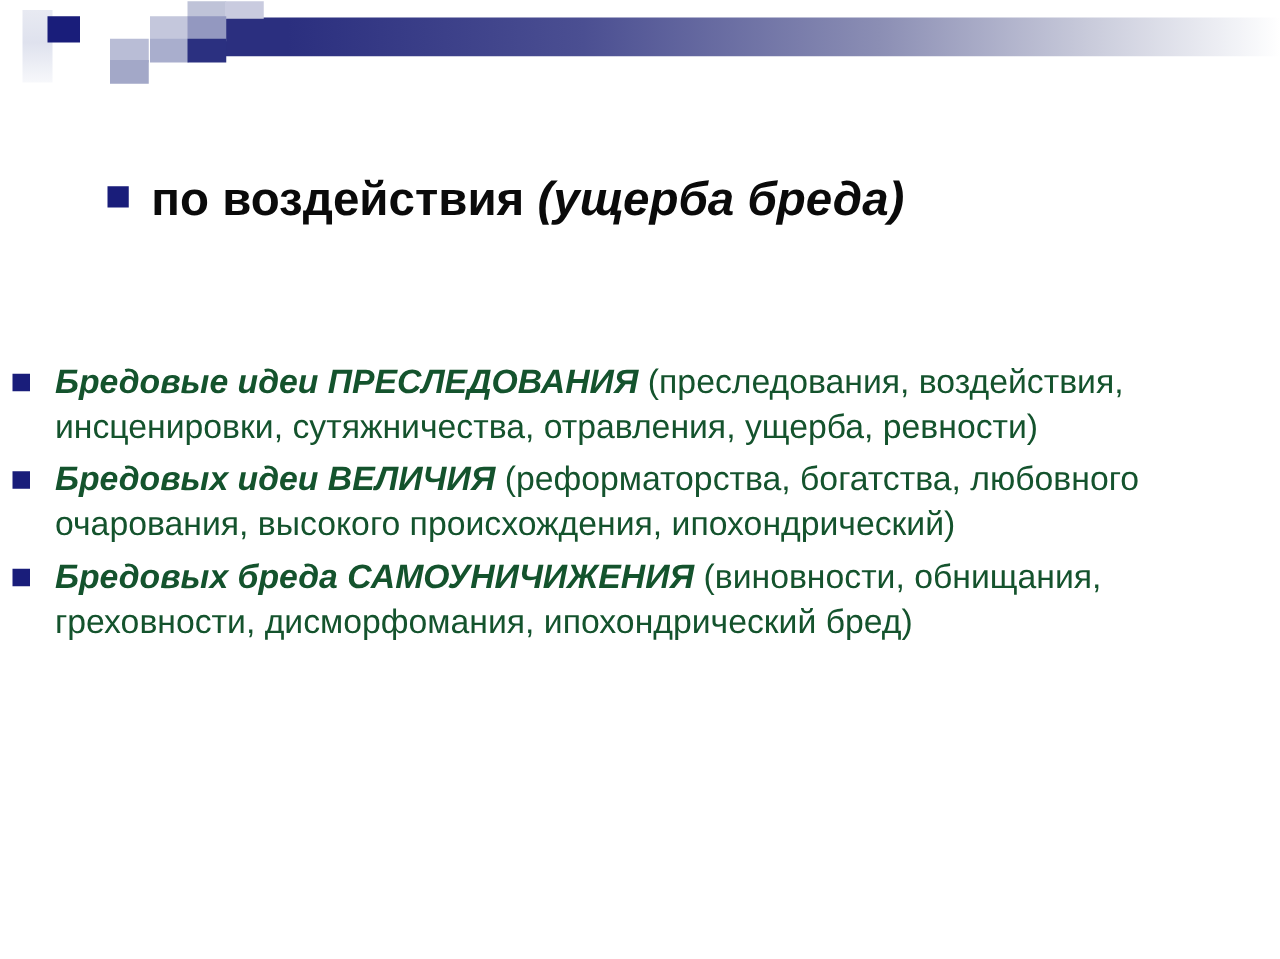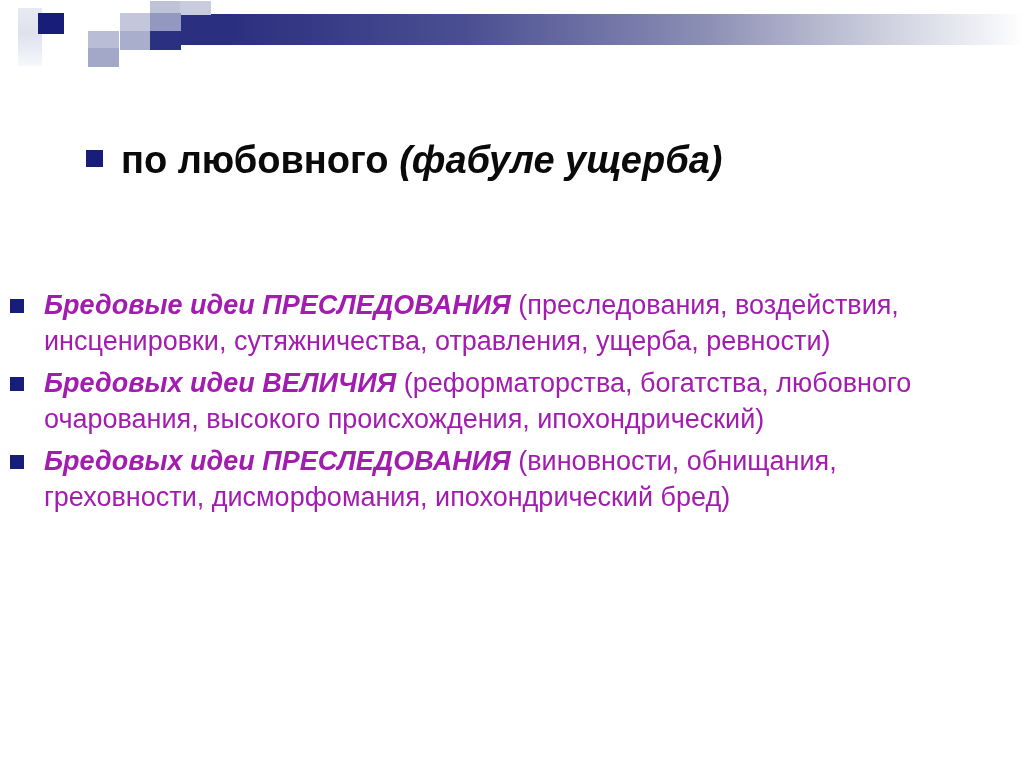--- a/index.html
+++ b/index.html
@@ -152,21 +152,21 @@
     width: 14px;
     height: 14px;
     background: #191d7a;
     flex: 0 0 auto;
     margin-top: 11px;
     margin-right: 20px;
   }
   .bullet-body {
     font-size: 27px;
     line-height: 1.33;
-    color: #a21caf;
+    color: #14532d;
     flex: 1 1 auto;
   }
   .lead {
     font-weight: bold;
     font-style: italic;
   }
   .tail {
     font-weight: normal;
     font-style: normal;
   }
@@ -185,34 +185,34 @@
     <div class="sq sq-f"></div>
     <div class="sq sq-a"></div>
     <div class="sq sq-d"></div>
     <div class="sq sq-g"></div>
     <div class="sq sq-b"></div>
     <div class="sq sq-dark"></div>
   </div>
 
   <div class="title-row">
     <div class="title-bullet"></div>
-    <div class="title-text"><span>по любовного </span><span class="ital">(фабуле ущерба)</span></div>
+    <div class="title-text"><span>по воздействия </span><span class="ital">(ущерба бреда)</span></div>
   </div>
 
   <div class="body">
 
     <div class="bullet-item">
       <div class="bullet-marker"></div>
       <div class="bullet-body"><span class="lead">Бредовые идеи ПРЕСЛЕДОВАНИЯ</span><span class="tail"> (преследования, воздействия, инсценировки, сутяжничества, отравления, ущерба, ревности)</span></div>
     </div>
 
     <div class="bullet-item">
       <div class="bullet-marker"></div>
       <div class="bullet-body"><span class="lead">Бредовых идеи ВЕЛИЧИЯ</span><span class="tail"> (реформаторства, богатства, любовного очарования, высокого происхождения, ипохондрический)</span></div>
     </div>
 
     <div class="bullet-item">
       <div class="bullet-marker"></div>
-      <div class="bullet-body"><span class="lead">Бредовых идеи ПРЕСЛЕДОВАНИЯ</span><span class="tail"> (виновности, обнищания, греховности, дисморфомания, ипохондрический бред)</span></div>
+      <div class="bullet-body"><span class="lead">Бредовых бреда САМОУНИЧИЖЕНИЯ</span><span class="tail"> (виновности, обнищания, греховности, дисморфомания, ипохондрический бред)</span></div>
     </div>
 
   </div>
 </div>
 
 </body></html>

